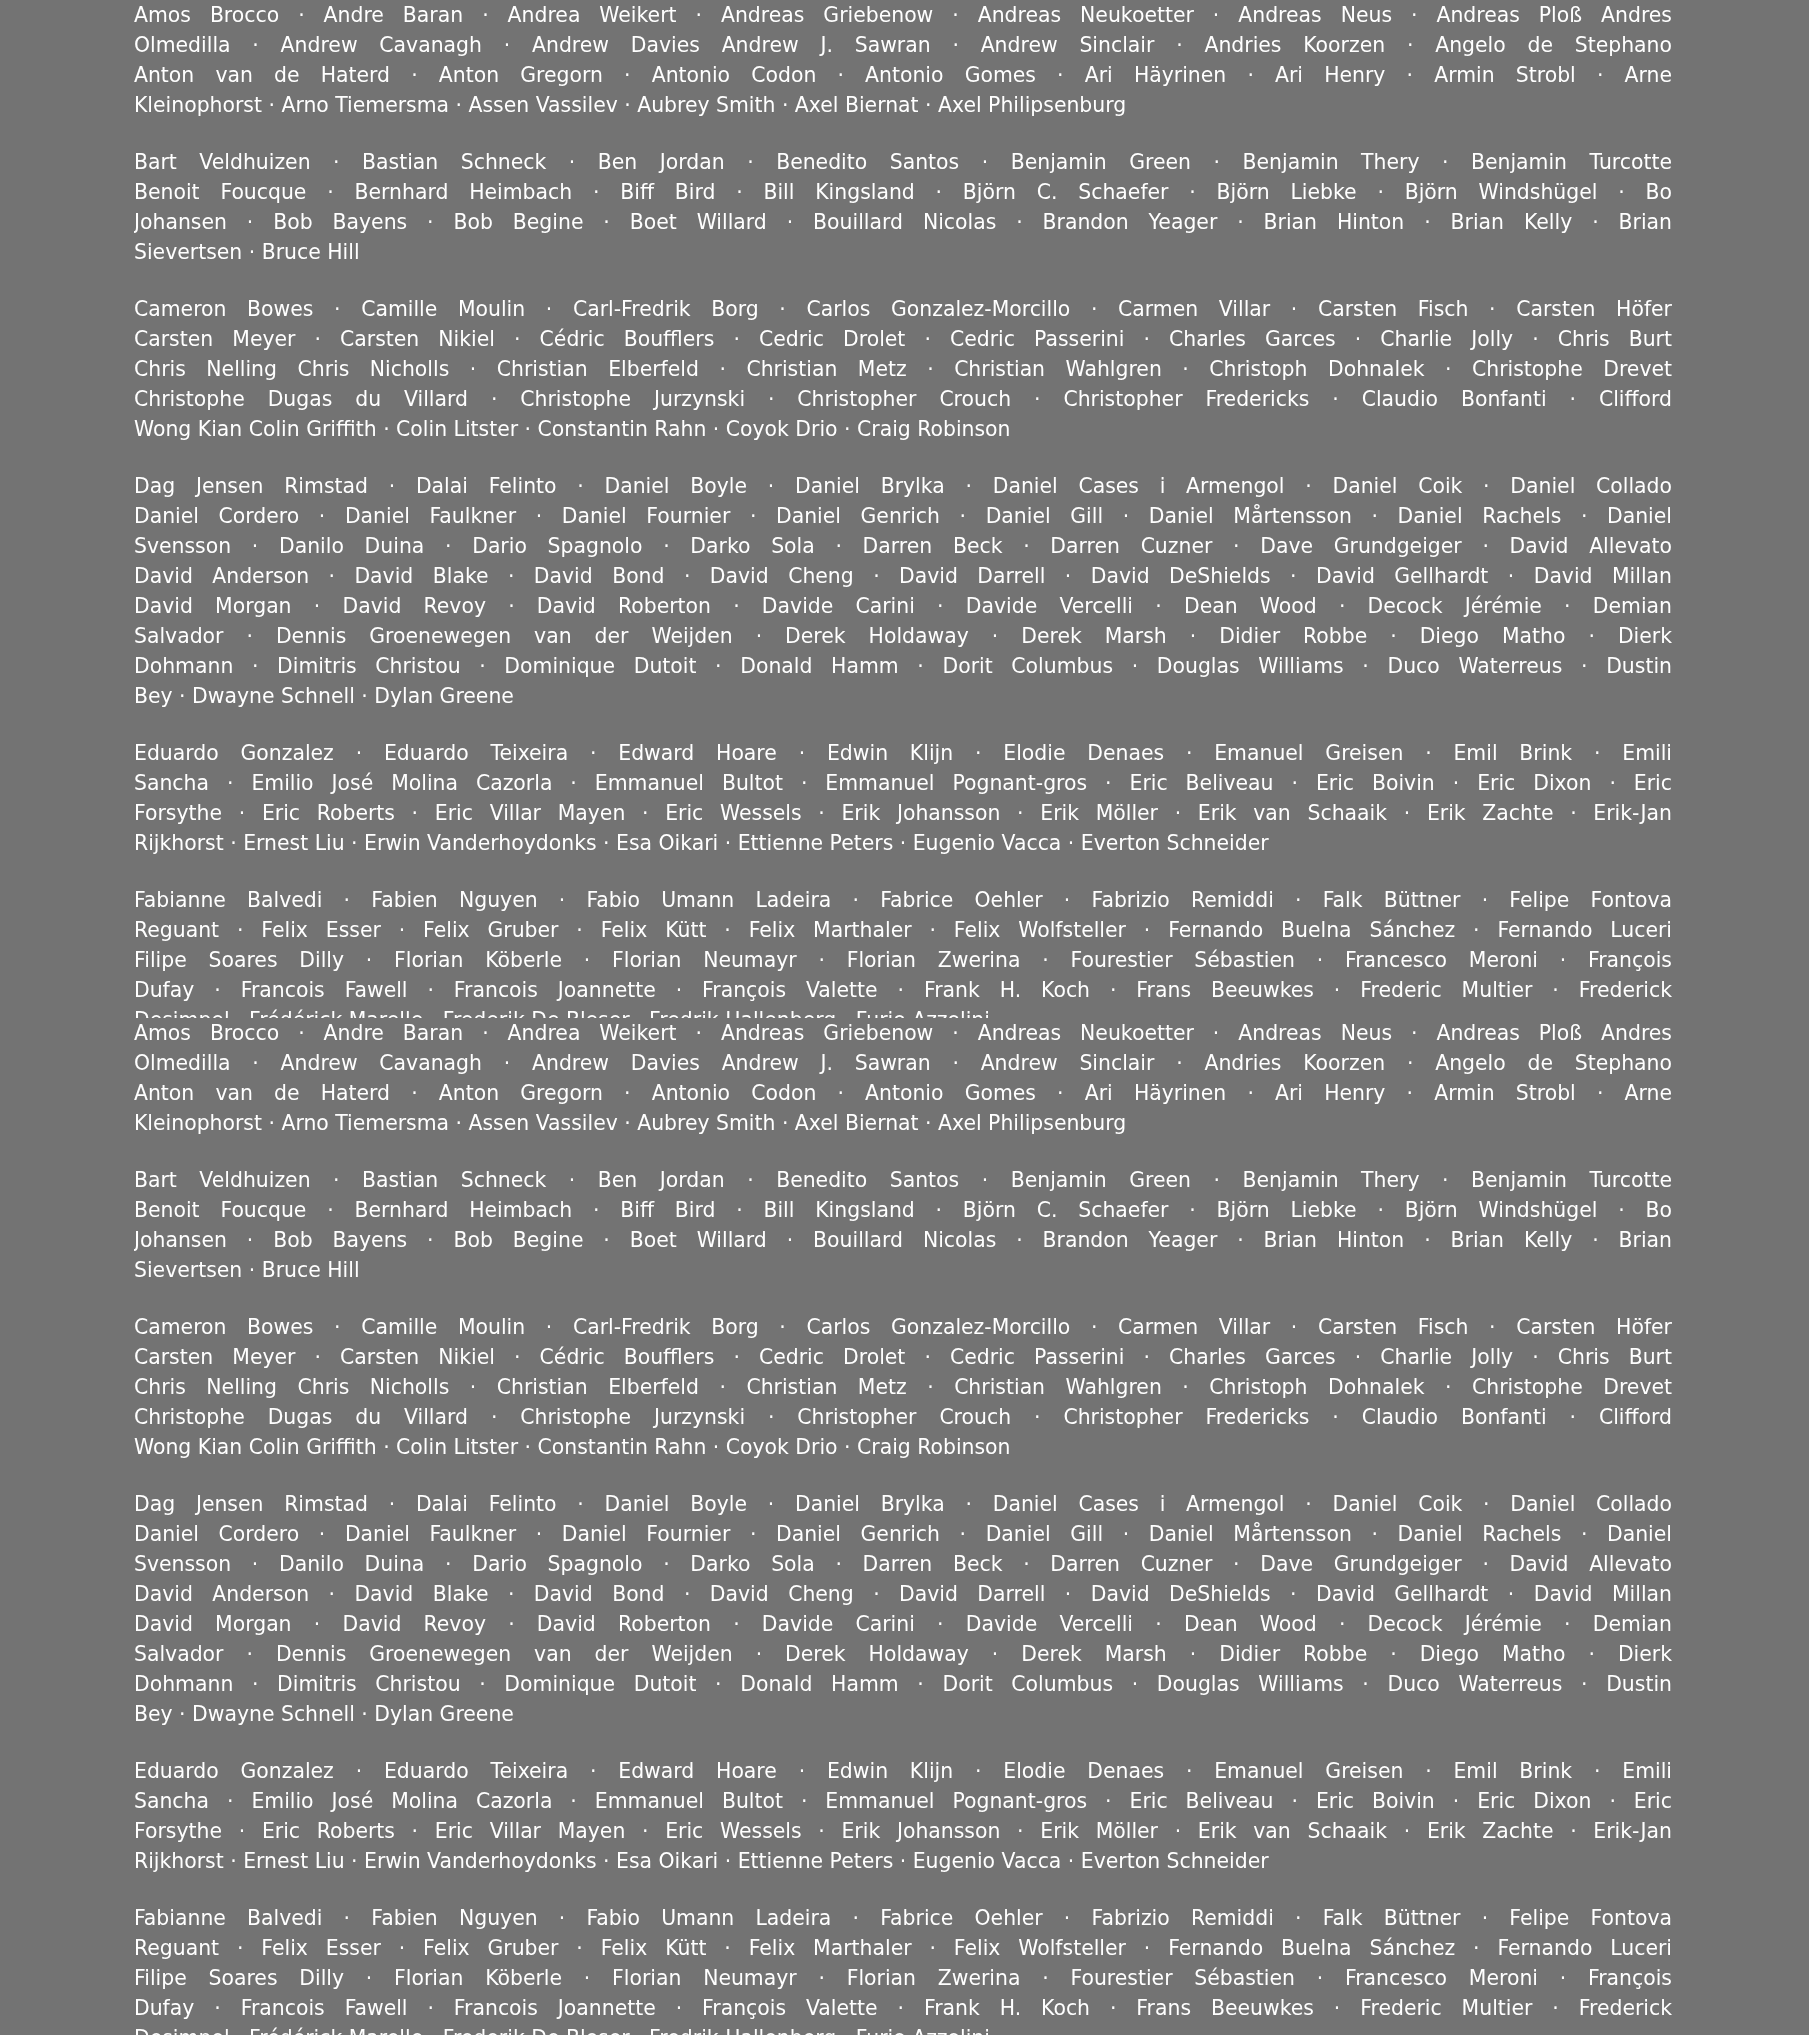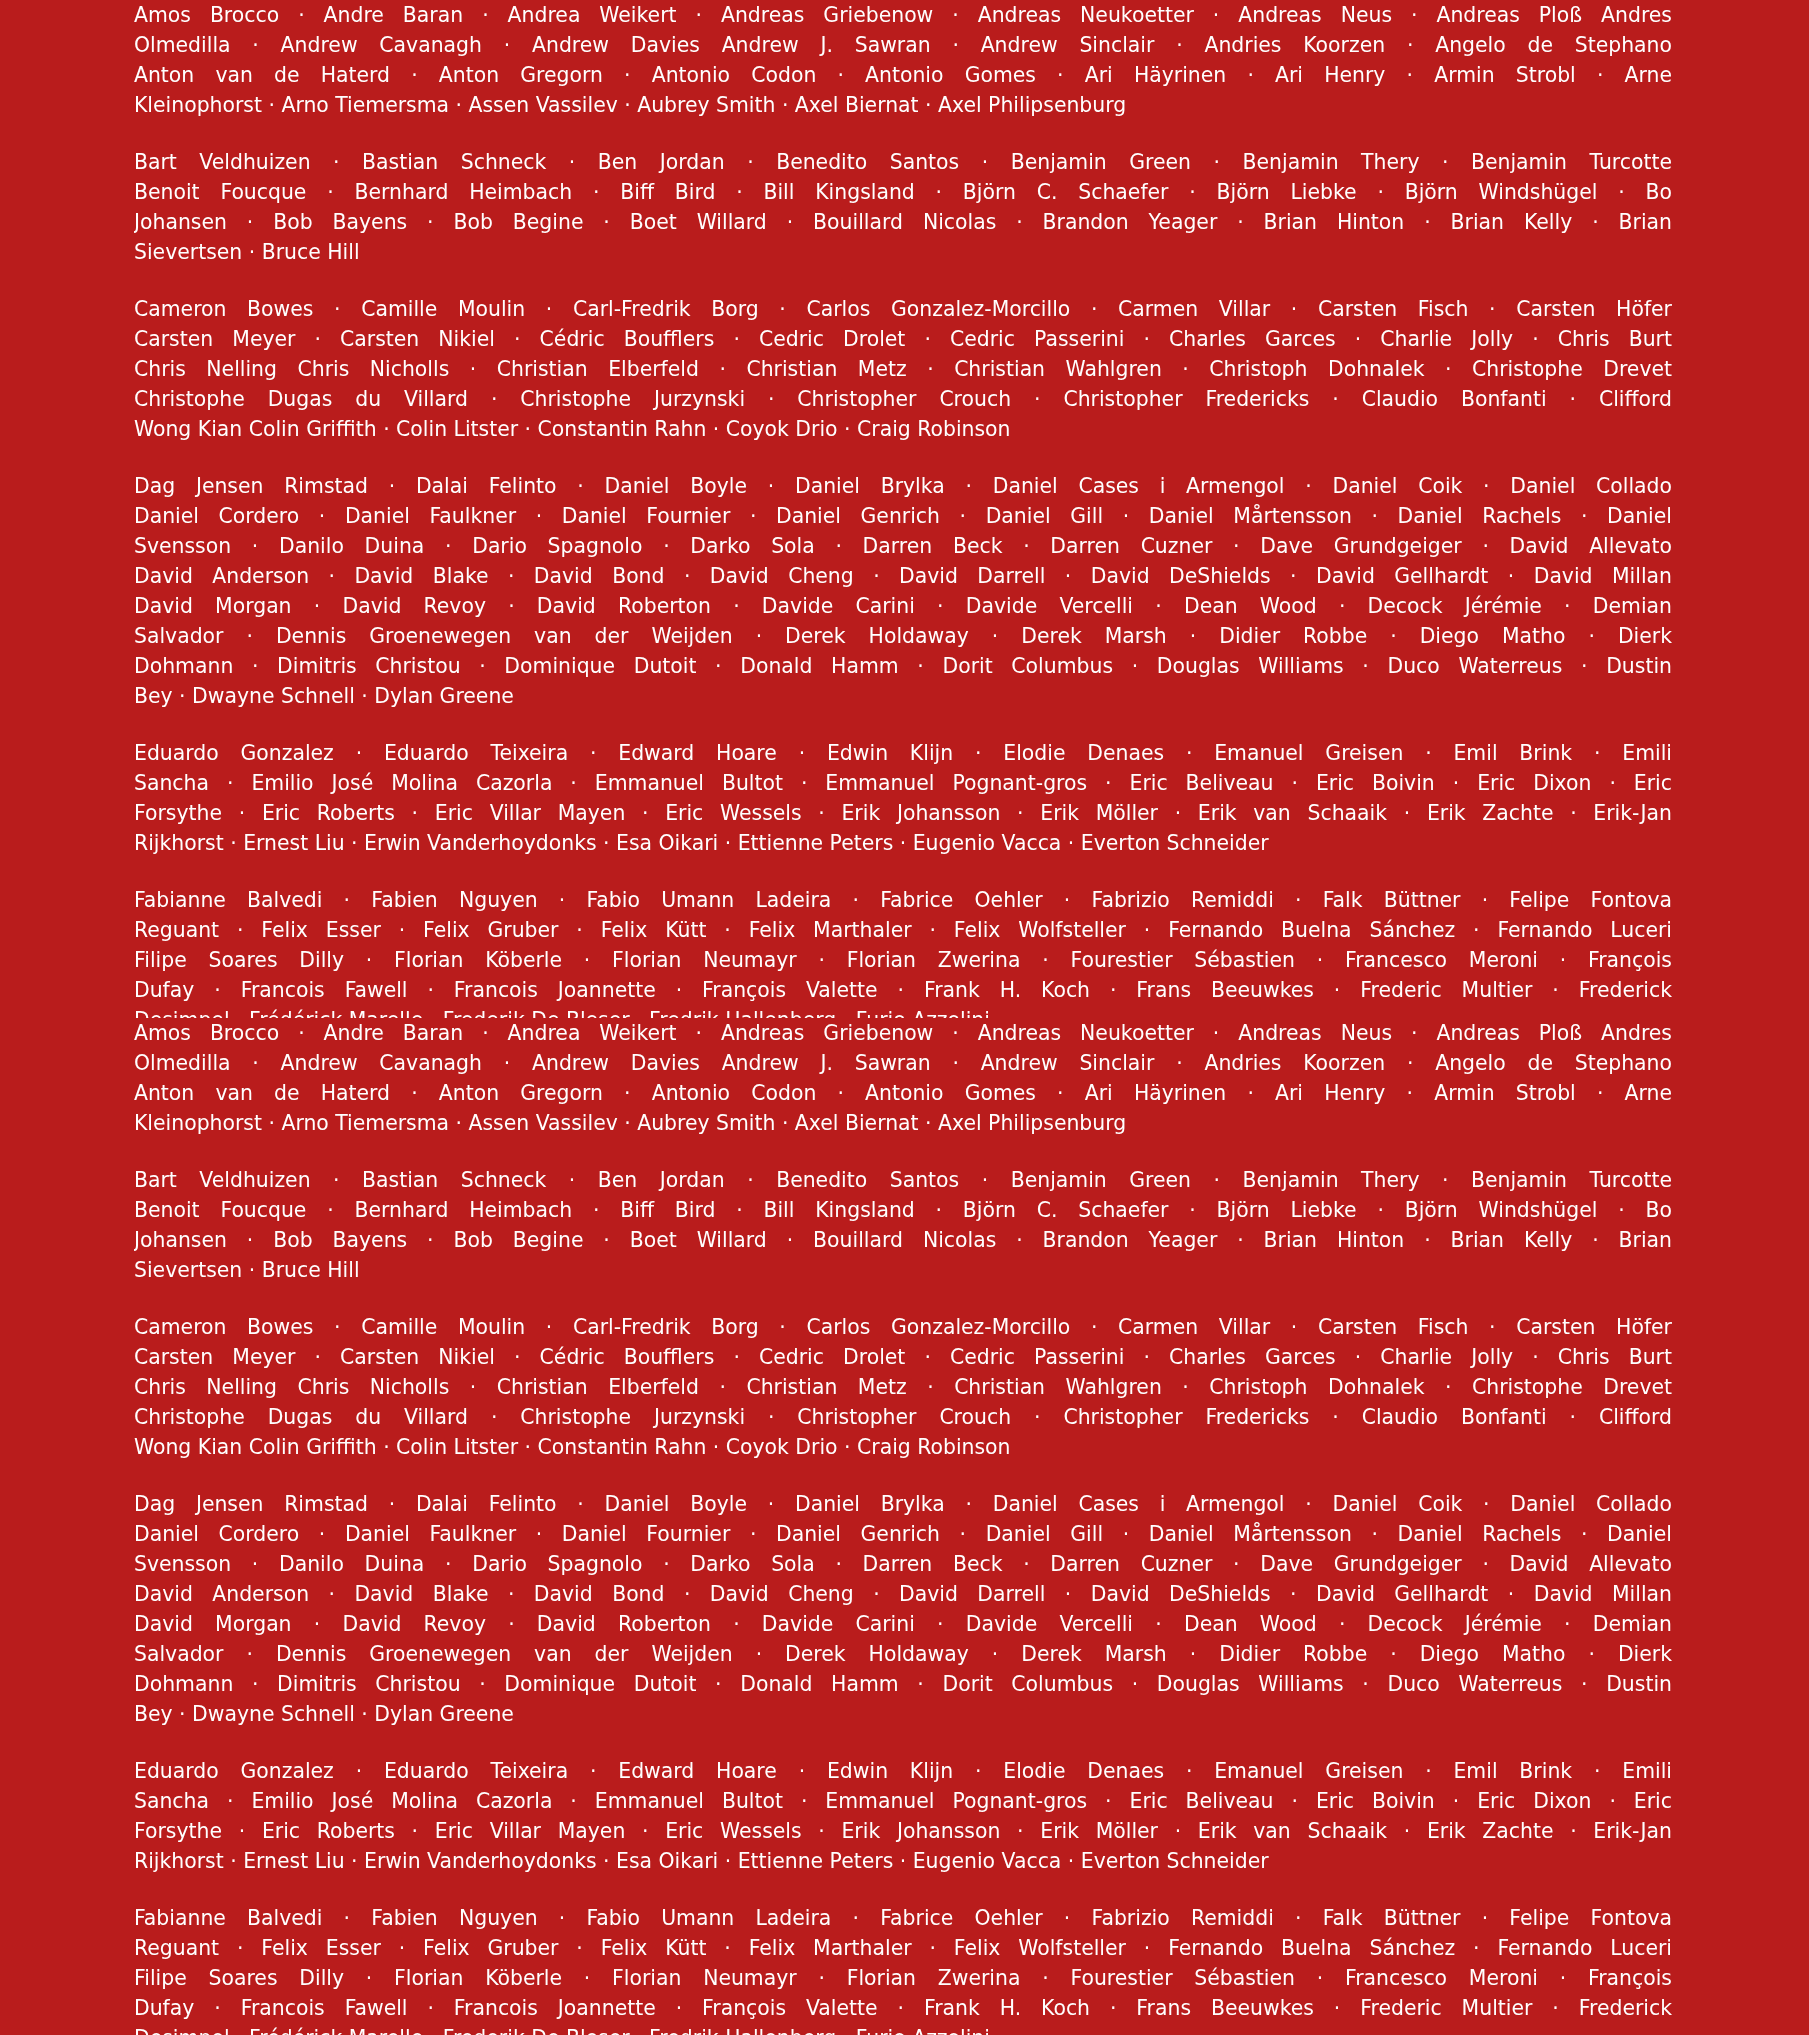--- a/index.html
+++ b/index.html
@@ -17,21 +17,21 @@
     width: 1809px;
     height: 2035px;
     background: #000000;
   }
   .block {
     box-sizing: border-box;
     width: 1809px;
     height: 1018px;
     padding: 0 137px 0 134px;
     overflow: hidden;
-    background: #b91c1c;
+    background: #737373;
   }
   .para {
     margin: 0 0 27px 0;
     padding: 0;
   }
   .pline {
     height: 30px;
     line-height: 30px;
     font-size: 20.4px;
     font-weight: 400;

